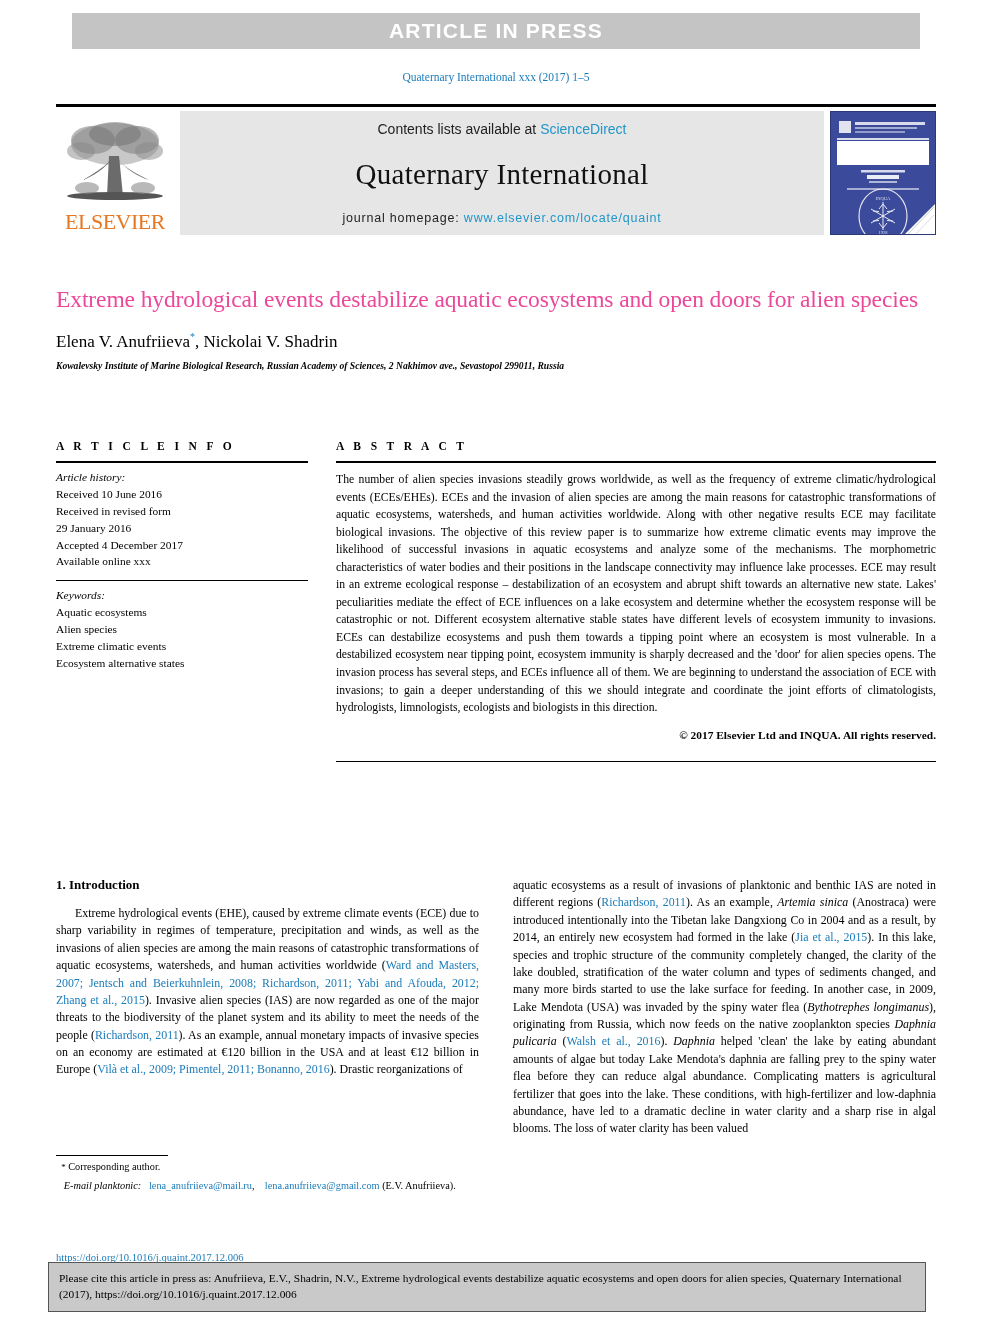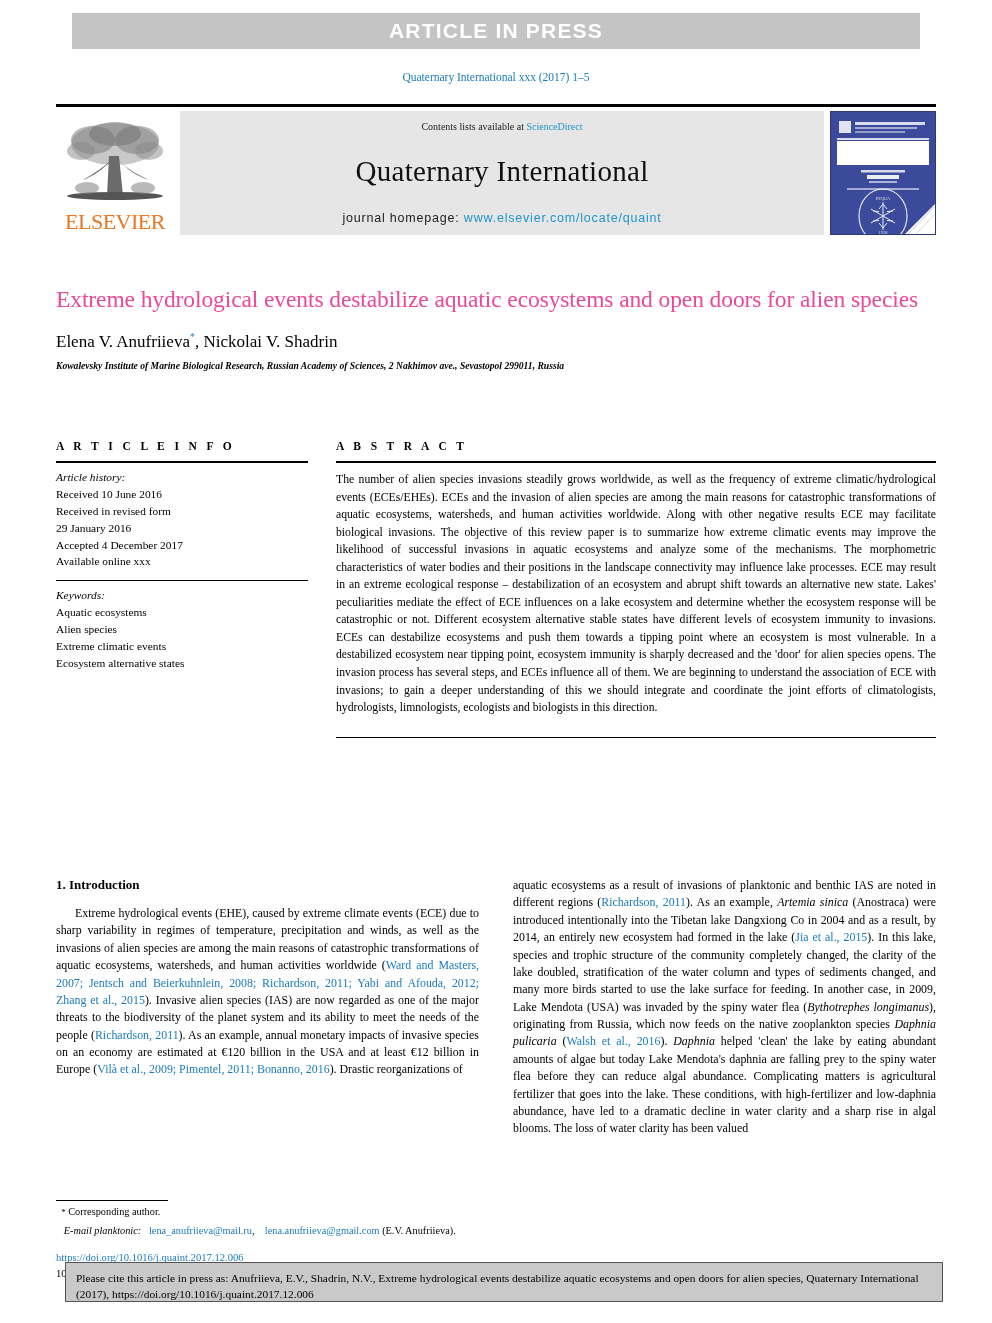--- a/index.html
+++ b/index.html
@@ -84,22 +84,22 @@
     background: #e6e6e6;
     display: flex;
     flex-direction: column;
     align-items: center;
     justify-content: space-between;
     padding: 10px 0 10px 0;
     margin-left: 6px;
     margin-right: 6px;
   }
   .contents-line {
-    font-family: Liberation Serif, serif;
-    font-size: 10px;
+    font-family: Liberation Sans, sans-serif;
+    font-size: 14px;
     color: #222;
   }
   .contents-line .sd { color: #2196c9; }
   .journal-name {
     font-family: "Liberation Serif", serif;
     font-size: 29px;
     color: #111;
     letter-spacing: 0.3px;
   }
   .homepage-line {
@@ -213,21 +213,21 @@
     margin: 0;
   }
   .btext.indent { text-indent: 19px; }
   .ref { color: #1a7bb9; }
   .ital { font-style: italic; }
 
   
   .footnote-area {
     position: absolute;
     left: 56px;
-    top: 1200px;
+    top: 1155px;
     width: 423px;
   }
   .fn-rule { width: 112px; border-top: 1px solid #000; }
   .fn-text {
     font-family: "Liberation Serif", serif;
     font-size: 10.3px;
     line-height: 1.42;
     margin-top: 4px;
   }
   .fn-text .star { font-size: 9px; }
@@ -240,24 +240,24 @@
     width: 423px;
     font-family: "Liberation Serif", serif;
     font-size: 10.6px;
     line-height: 1.5;
   }
   .doi-link { color: #1a7bb9; margin-top: 40px; }
 
   
   .cite-box {
     position: absolute;
-    left: 65px;
+    left: 48px;
     top: 1262px;
     width: 878px;
-    height: 40px;
+    height: 50px;
     background: #c9c9c9;
     border: 1px solid #555;
     box-sizing: border-box;
     padding: 7px 10px;
   }
   .cite-text {
     font-family: "Liberation Serif", serif;
     font-size: 11.4px;
     line-height: 1.42;
     color: #000;
@@ -366,20 +366,21 @@
       <div>Alien species</div>
       <div>Extreme climatic events</div>
       <div>Ecosystem alternative states</div>
     </div>
   </div>
 
   <div class="col-abstract">
     <div class="sect-label">A B S T R A C T</div>
     <div class="rule-thick"></div>
     <div class="abstract-body">The number of alien species invasions steadily grows worldwide, as well as the frequency of extreme climatic/hydrological events (ECEs/EHEs). ECEs and the invasion of alien species are among the main reasons for catastrophic transformations of aquatic ecosystems, watersheds, and human activities worldwide. Along with other negative results ECE may facilitate biological invasions. The objective of this review paper is to summarize how extreme climatic events may improve the likelihood of successful invasions in aquatic ecosystems and analyze some of the mechanisms. The morphometric characteristics of water bodies and their positions in the landscape connectivity may influence lake processes. ECE may result in an extreme ecological response – destabilization of an ecosystem and abrupt shift towards an alternative new state. Lakes' peculiarities mediate the effect of ECE influences on a lake ecosystem and determine whether the ecosystem response will be catastrophic or not. Different ecosystem alternative stable states have different levels of ecosystem immunity to invasions. ECEs can destabilize ecosystems and push them towards a tipping point where an ecosystem is most vulnerable. In a destabilized ecosystem near tipping point, ecosystem immunity is sharply decreased and the 'door' for alien species opens. The invasion process has several steps, and ECEs influence all of them. We are beginning to understand the association of ECE with invasions; to gain a deeper understanding of this we should integrate and coordinate the joint efforts of climatologists, hydrologists, limnologists, ecologists and biologists in this direction.</div>
+    <div class="copyright-line">© 2017 Elsevier Ltd and INQUA. All rights reserved.</div>
     <div class="abs-bottom-rule"></div>
   </div>
 
 </div>
 
 <div class="body-cols">
 
   <div class="bcol">
     <h2 class="section-head">
       <span>1.</span>

